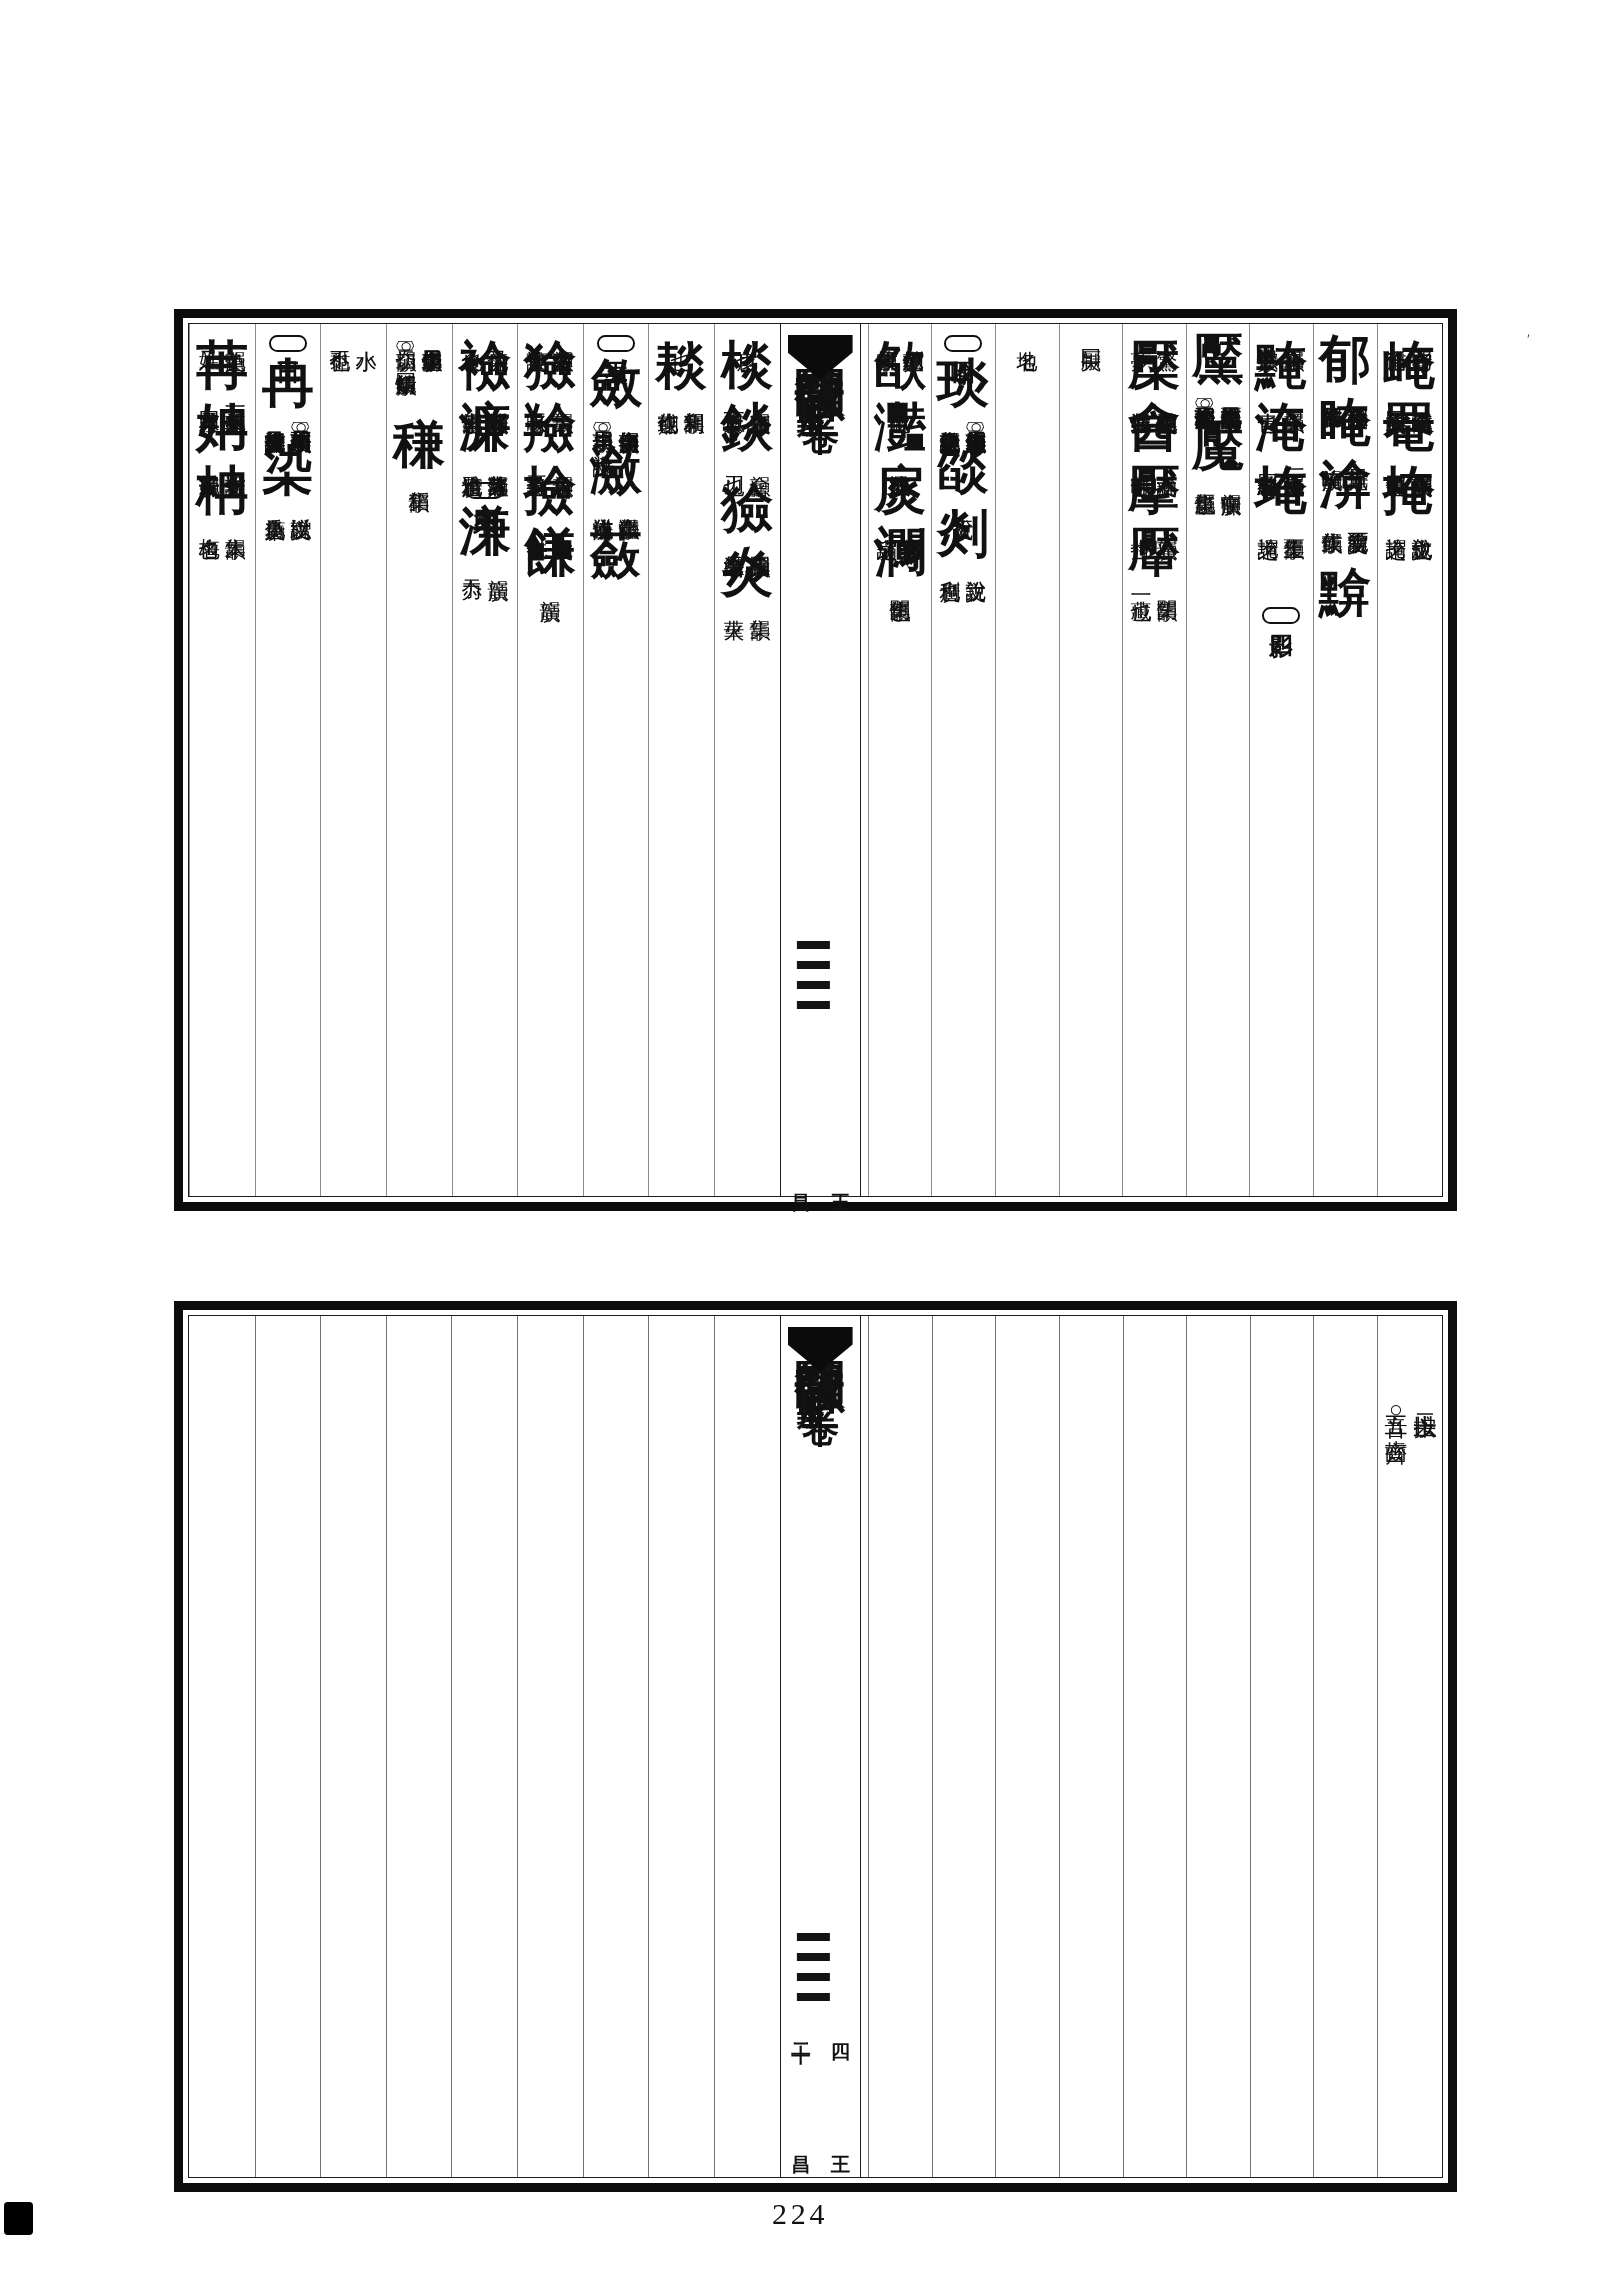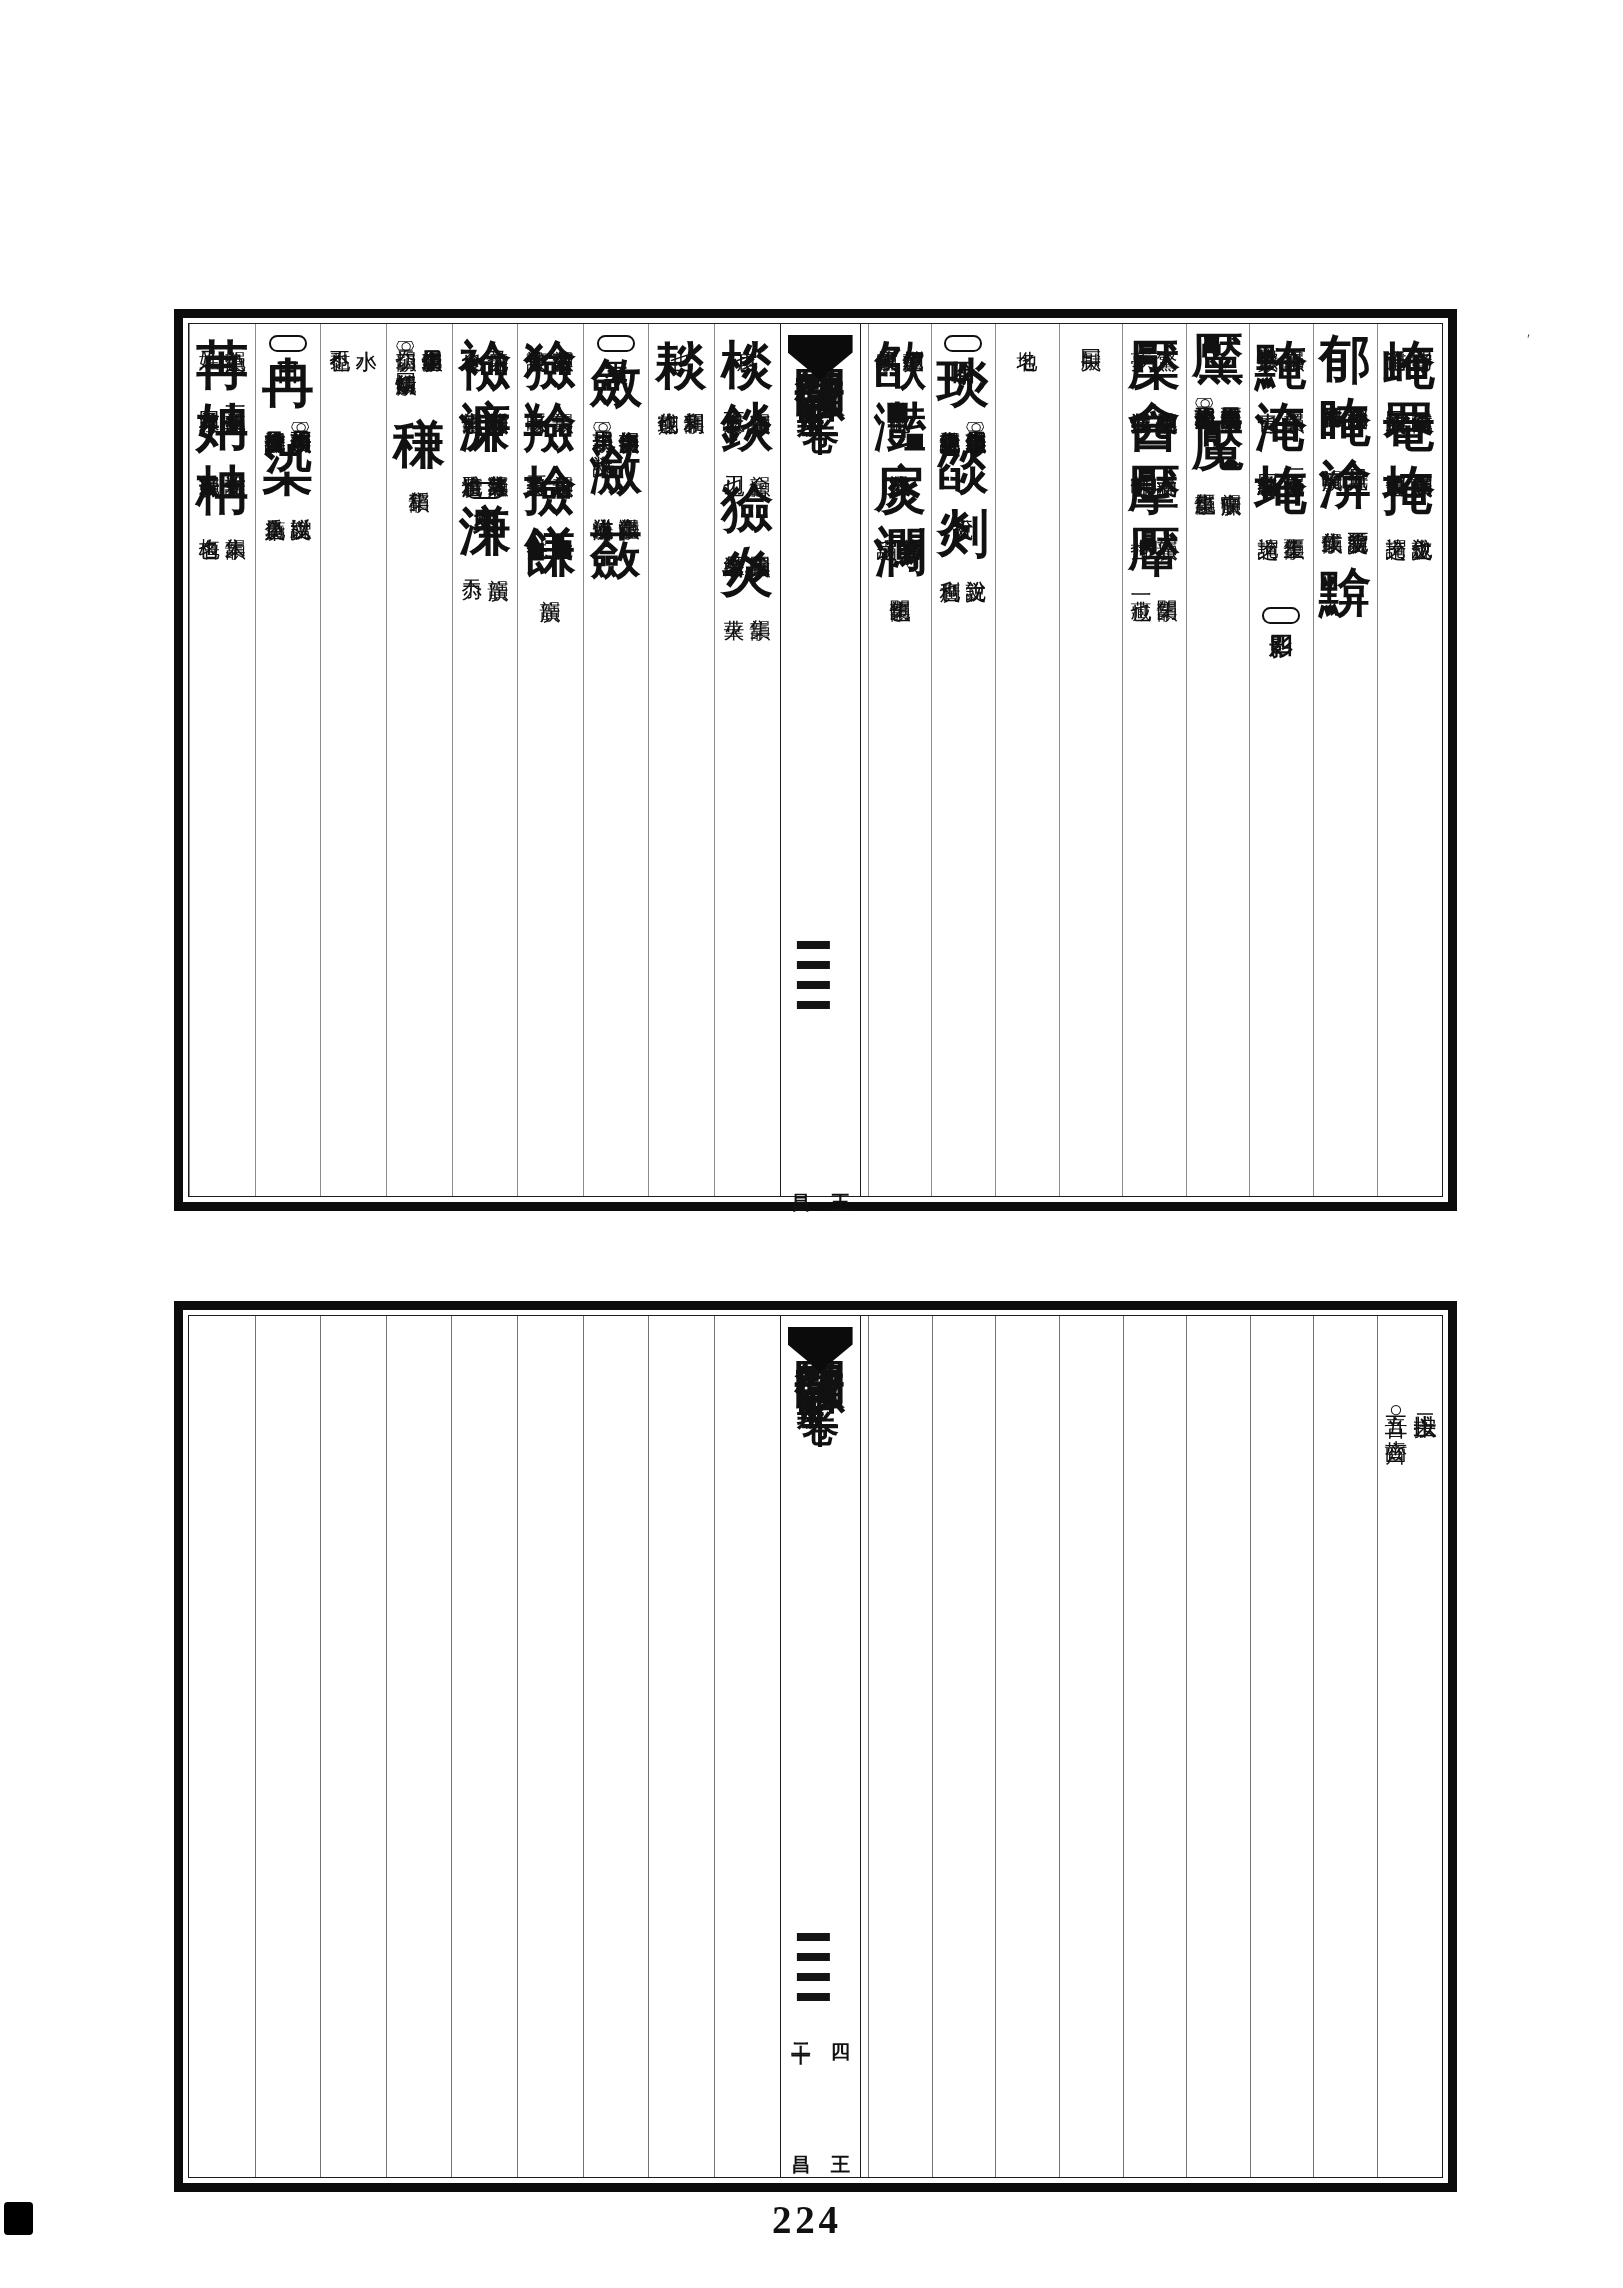--- a/index.html
+++ b/index.html
@@ -22,21 +22,21 @@
         clip-path:polygon(0 0,100% 0,100% 36%,50% 90%,0 36%);}
   .vol{font-size:37px;line-height:42px;font-weight:700;}
   .rhy{font-size:27px;line-height:30px;font-weight:700;margin-left:-18.5px;}
   .folio{position:absolute;left:50%;transform:translateX(-70%);width:33px;height:79px;
         background:repeating-linear-gradient(#141414 0 8.3px,transparent 8.3px 20px);}
   .markpair{position:absolute;width:100%;display:flex;justify-content:space-around;
         font-size:19.4px;font-weight:700;}
   .markpair .v{writing-mode:vertical-rl;line-height:20px;}
   .vr{position:absolute;top:0;bottom:0;width:1.4px;background:rgba(0,0,0,.55);}
   .notecol{position:absolute;top:0;bottom:0;display:flex;justify-content:center;box-sizing:border-box;}
-  .pageno{position:absolute;font-size:39px;font-weight:700;letter-spacing:3.7px;}
+  .pageno{position:absolute;font-size:30px;font-weight:400;letter-spacing:3.7px;}
   .blot{position:absolute;background:#000;border-radius:3.7px;}
   .scratch{position:absolute;font-size:14px;color:rgba(0,0,0,.75);}
 </style>
 </head>
 <body>
 
 <div class="block" id="topblock" style="left:174px;top:309px;width:1283px;height:902px;">
   <div class="inner">
     <div id="rp" style="position:absolute;left:679px;top:0;bottom:0;right:0;">
         <div class="col" style="left: 509px; width: 64px;">

